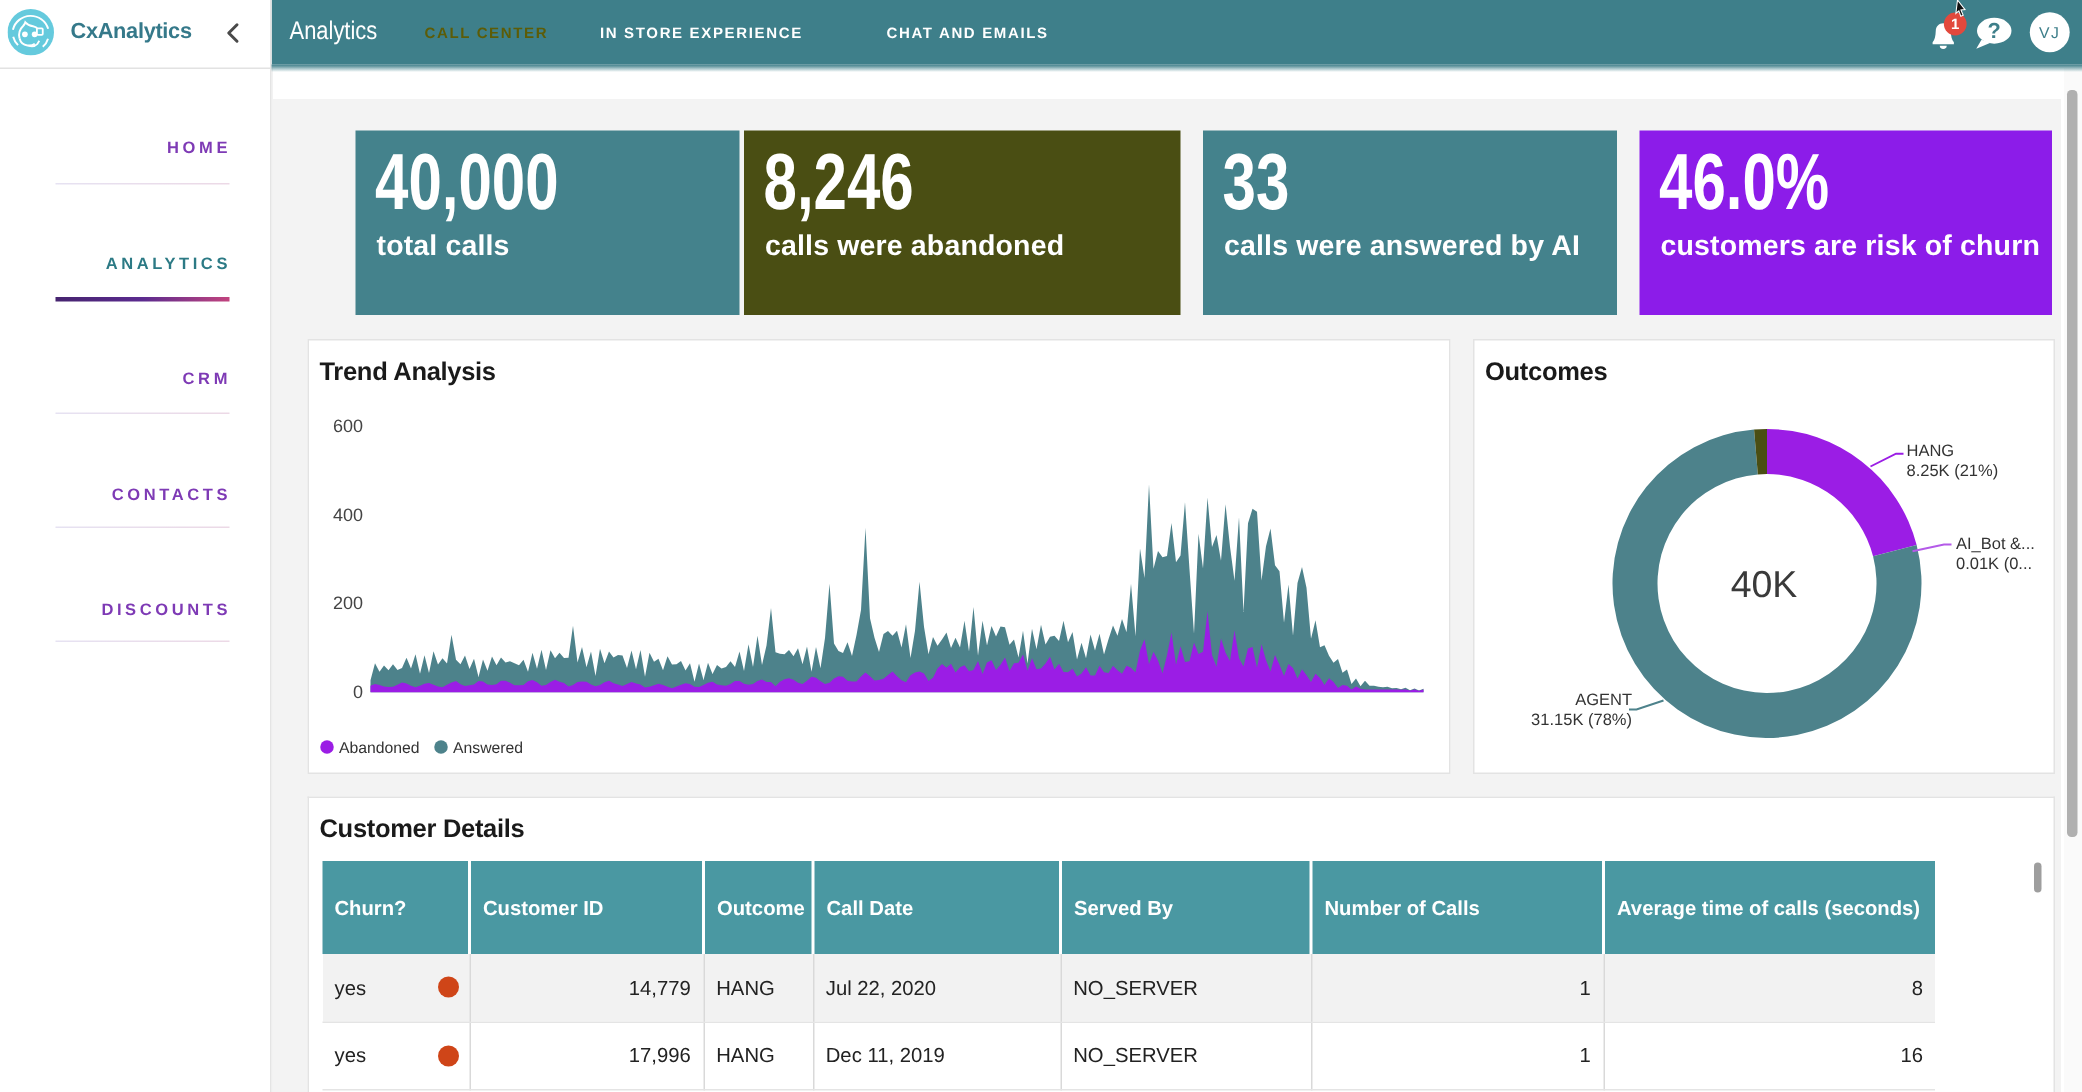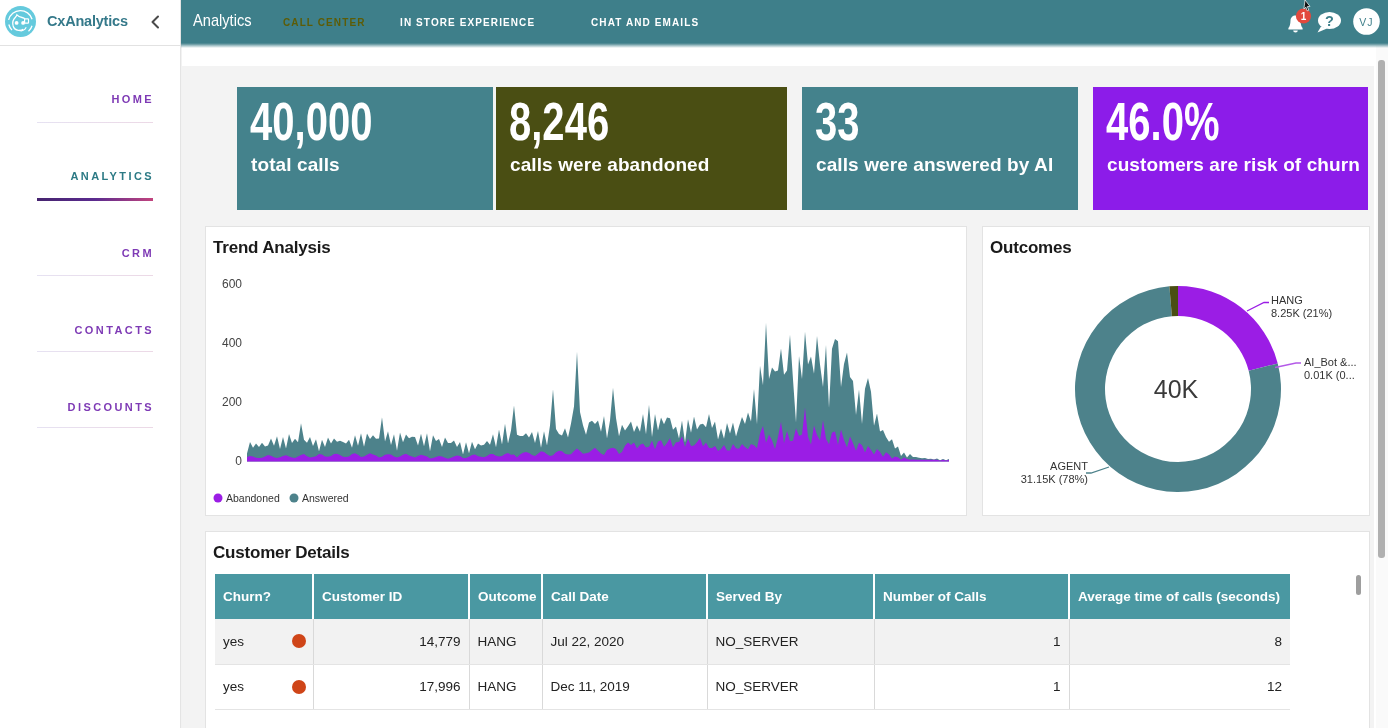--- a/index.html
+++ b/index.html
@@ -136,21 +136,21 @@
     <colgroup>
         <col style="width:98px">
         <col style="width:156px">
         <col style="width:73px">
         <col style="width:165px">
         <col style="width:167px">
         <col style="width:195px">
         <col style="width:221px">
       </colgroup>
     <thead>
-        <tr style="background:#4a98a2; color:#fff; height:45px;">
+        <tr style="background:#4a98a2; color:#fff; height:62px;">
       <th>Churn?</th>
           <th>Customer ID</th>
           <th>Outcome</th>
           <th>Call Date</th>
           <th>Served By</th>
           <th>Number of Calls</th>
           <th>Average time of calls (seconds)</th>
     </tr>
       </thead>
     <tbody>
@@ -163,20 +163,20 @@
       <td class="r">1</td>
       <td class="r">8</td>
     </tr>
       <tr style="background:#ffffff; height:45px; color:#222;">
       <td class="l" style="position:relative;">yes<span style="position:absolute; left:77px; top:15px; width:14px; height:14px; border-radius:50%; background:#cf4518;"></span></td>
       <td class="r">17,996</td>
       <td class="l">HANG</td>
       <td class="l">Dec 11, 2019</td>
       <td class="l">NO_SERVER</td>
       <td class="r">1</td>
-      <td class="r">12</td>
+      <td class="r">16</td>
     </tr>
     </tbody>
   </table>
   <div style="position:absolute; left:1150px; top:43px; width:5px; height:20px; background:#9e9e9e; border-radius:3px;"></div>
 </div>
 <div class="abs" style="left:1376px; top:45px; width:12px; height:683px; background:#fafafa;"></div>
 <div class="abs" style="left:1378px; top:60px; width:7px; height:498px; background:#b0b0b0; border-radius:3px;"></div>
 
 </body></html>

